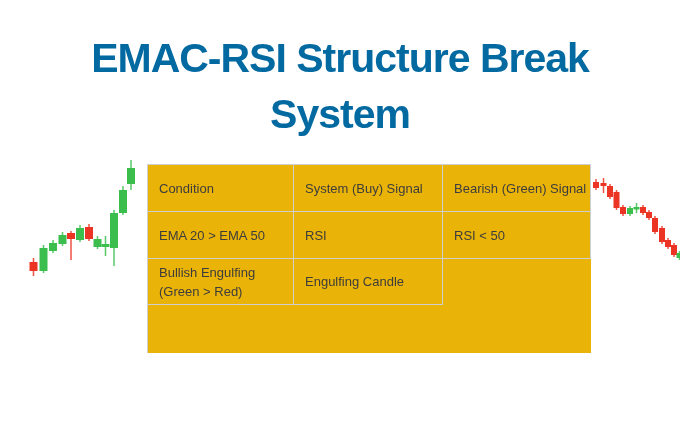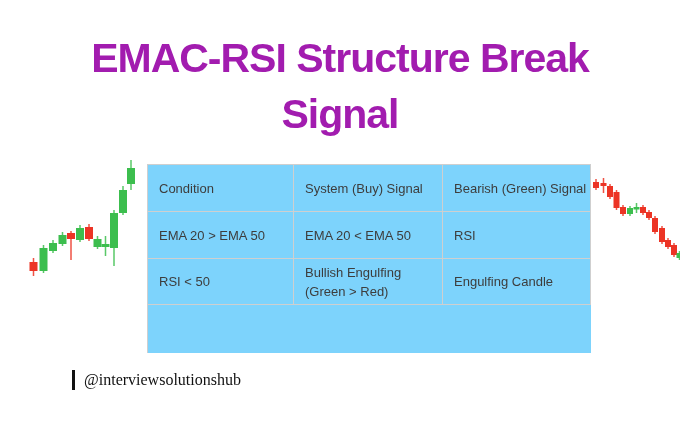--- a/index.html
+++ b/index.html
@@ -28,21 +28,21 @@
   #right-chart { left: 588px; top: 170px; }
   .signal-table {
     position: absolute;
     left: 147px;
     top: 164px;
     display: grid;
     grid-template-columns: 146px 149px 148px;
     grid-template-rows: 47px 47px 46px 48px;
     border-top: 1px solid #cfcfcf;
     border-left: 1px solid #cfcfcf;
-    background: #7dd3fc;
+    background: #eab308;
   }
   .cell {
     border-right: 1px solid #cfcfcf;
     border-bottom: 1px solid #cfcfcf;
     display: flex;
     align-items: center;
     padding: 0 11px;
     font-size: 13px;
     line-height: 19px;
     color: #3d3d3d;
@@ -66,23 +66,23 @@
     font-family: "Liberation Serif", serif;
     font-size: 16px;
     color: #111111;
   }
 </style>
 </head>
 <body>
 
 <div class="page">
 
-  <div class="title" style="color: #a21caf;">
+  <div class="title" style="color: #0369a1;">
     <div>EMAC-RSI Structure Break</div>
-    <div>Signal</div>
+    <div>System</div>
   </div>
 
   <svg id="left-chart" class="chart-svg" width="112" height="122" viewBox="0 0 112 122">
       <rect x="5.75" y="100" width="1.5" height="18" fill="#EC3425" opacity="0.85"></rect>
       <rect x="2.5" y="104" width="8" height="9" fill="#EC3425"></rect>
       <rect x="15.75" y="87" width="1.5" height="28" fill="#3CBE4E" opacity="0.85"></rect>
       <rect x="12.5" y="90" width="8" height="23" fill="#3CBE4E"></rect>
       <rect x="25.25" y="82" width="1.5" height="13" fill="#3CBE4E" opacity="0.85"></rect>
       <rect x="22" y="85" width="8" height="8" fill="#3CBE4E"></rect>
       <rect x="34.75" y="74" width="1.5" height="14" fill="#3CBE4E" opacity="0.85"></rect>
@@ -135,27 +135,22 @@
       <rect x="90.75" y="81" width="1.5" height="9" fill="#3CBE4E" opacity="0.85"></rect>
       <rect x="88.5" y="83" width="6" height="5" fill="#3CBE4E"></rect>
     </svg>
 
   <div class="signal-table">
     <div class="cell nowrap">Condition</div>
     <div class="cell nowrap">System (Buy) Signal</div>
     <div class="cell nowrap">Bearish (Green) Signal</div>
 
     <div class="cell nowrap">EMA 20 &gt; EMA 50</div>
-    <div class="cell nowrap">EMA 20 &lt; EMA 50</div>
 
     <div class="cell">RSI</div>
     <div class="cell nowrap">RSI &lt; 50</div>
 
     <div class="cell">Bullish Engulfing (Green &gt; Red)</div>
     <div class="cell">Engulfing Candle</div>
   </div>
 
-  <div class="watermark">
-    <div class="watermark-bar"></div>
-    <div class="watermark-text">@interviewsolutionshub</div>
-  </div>
 
 </div>
 
 </body></html>

